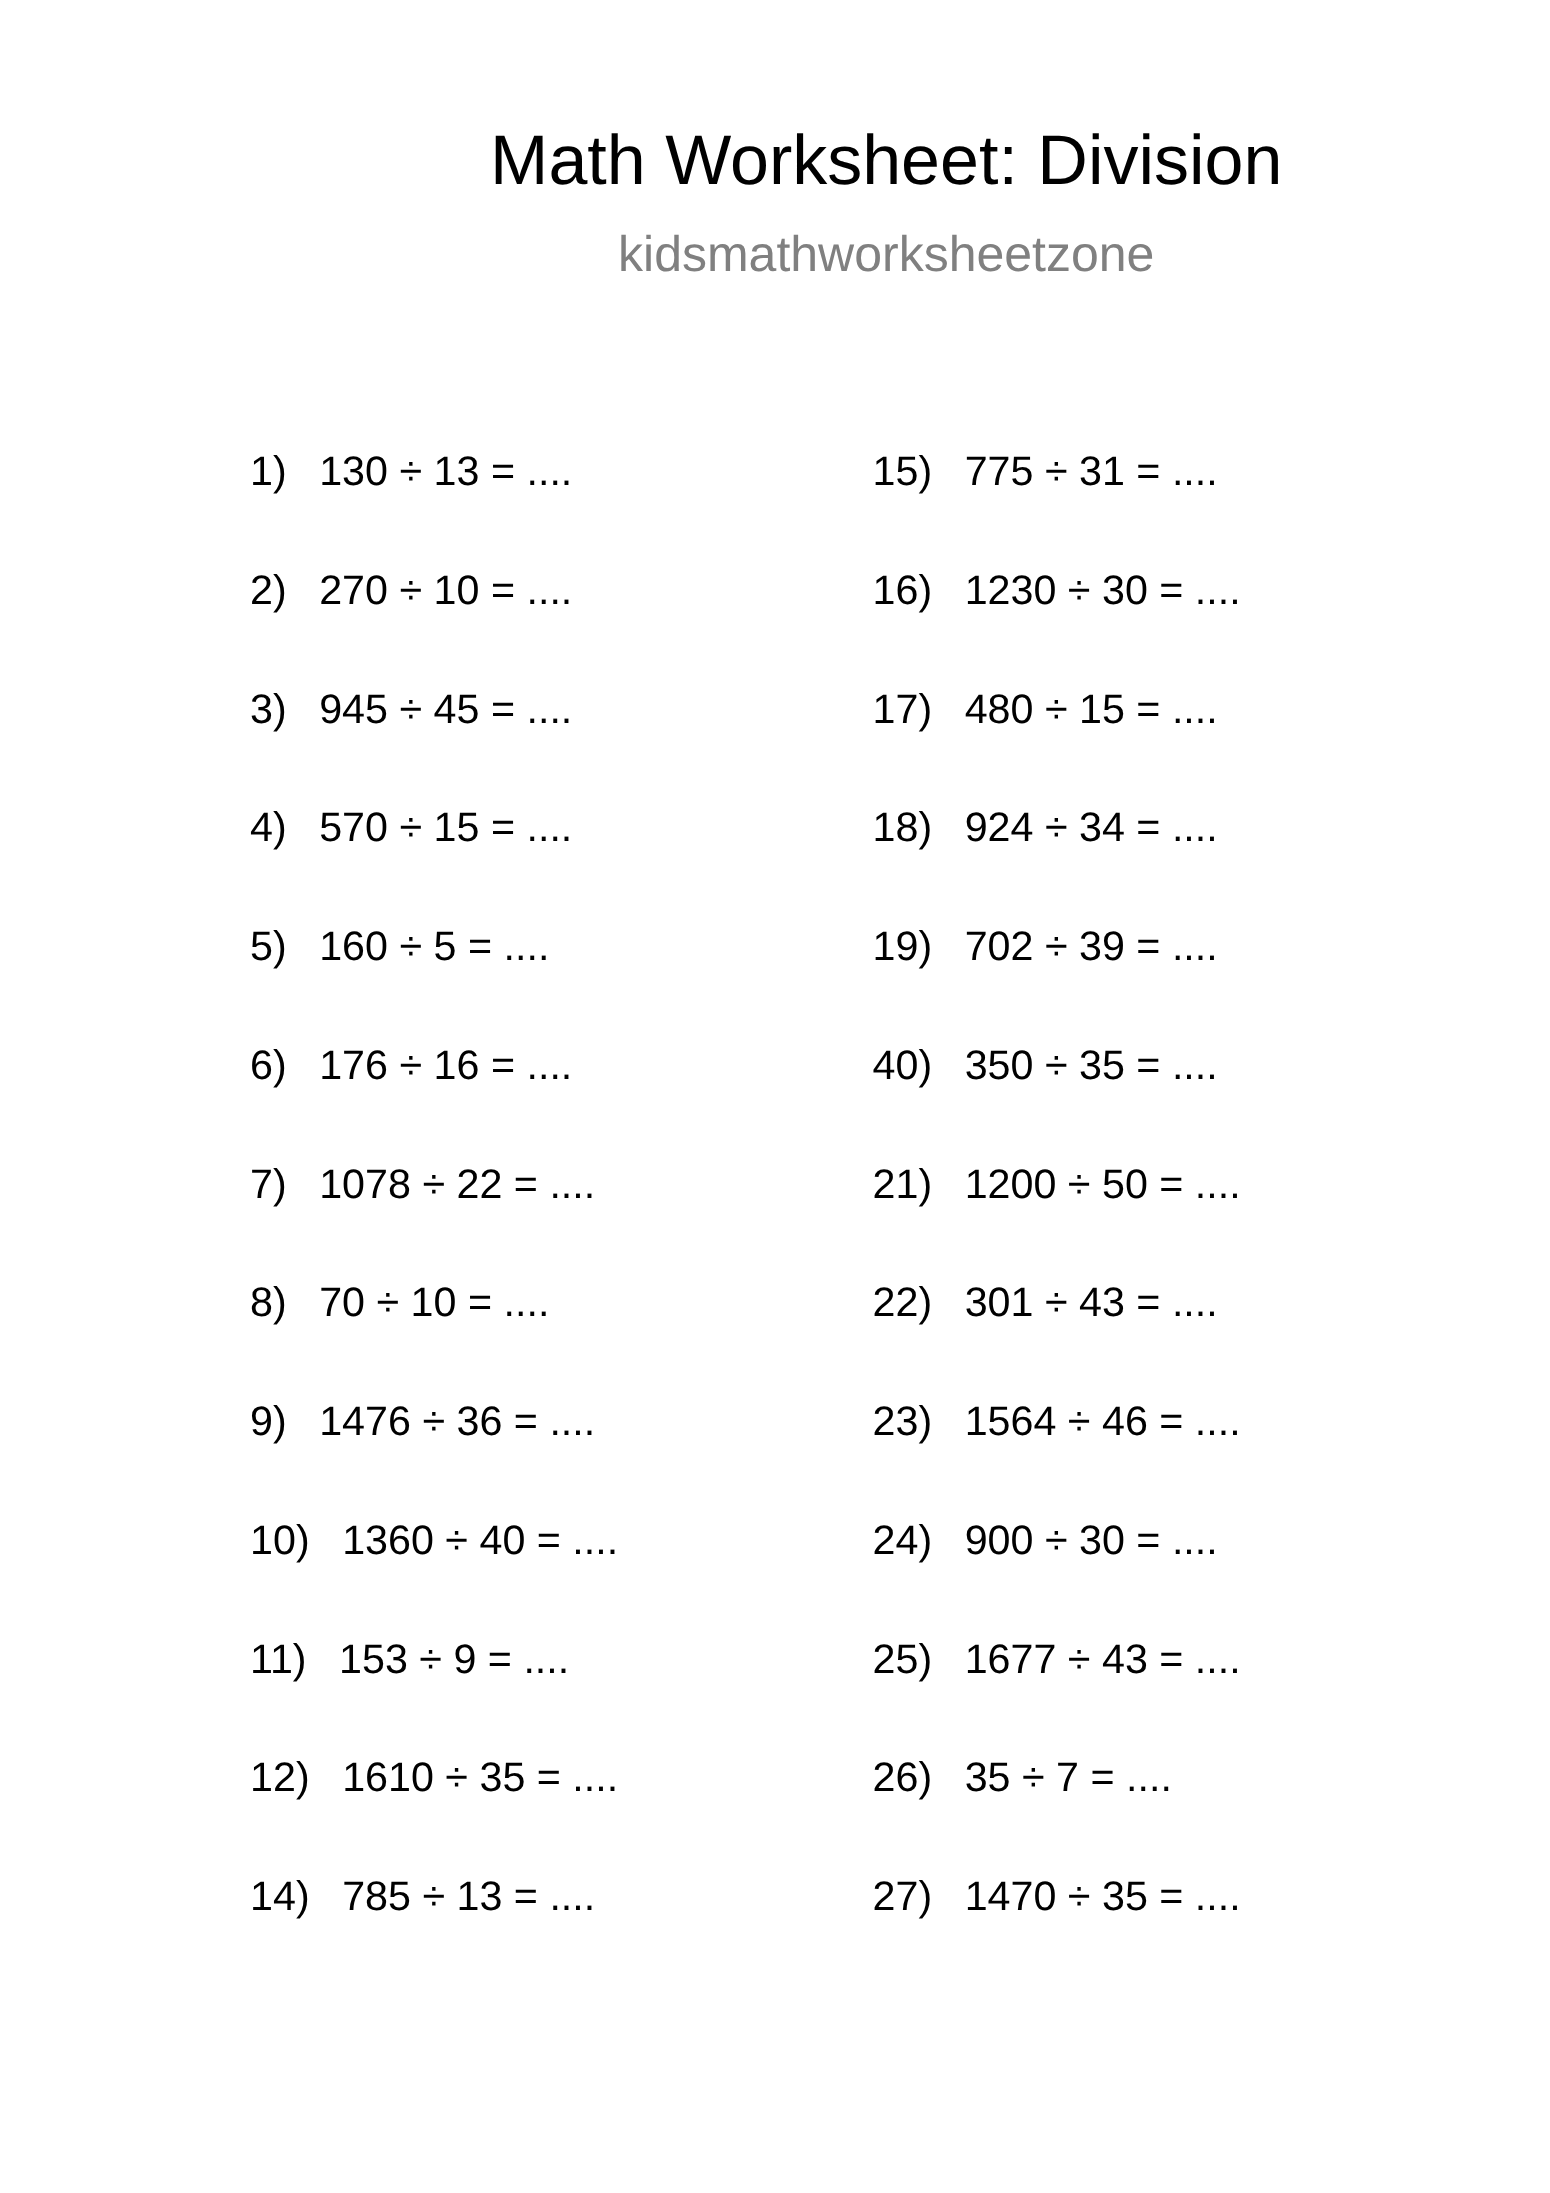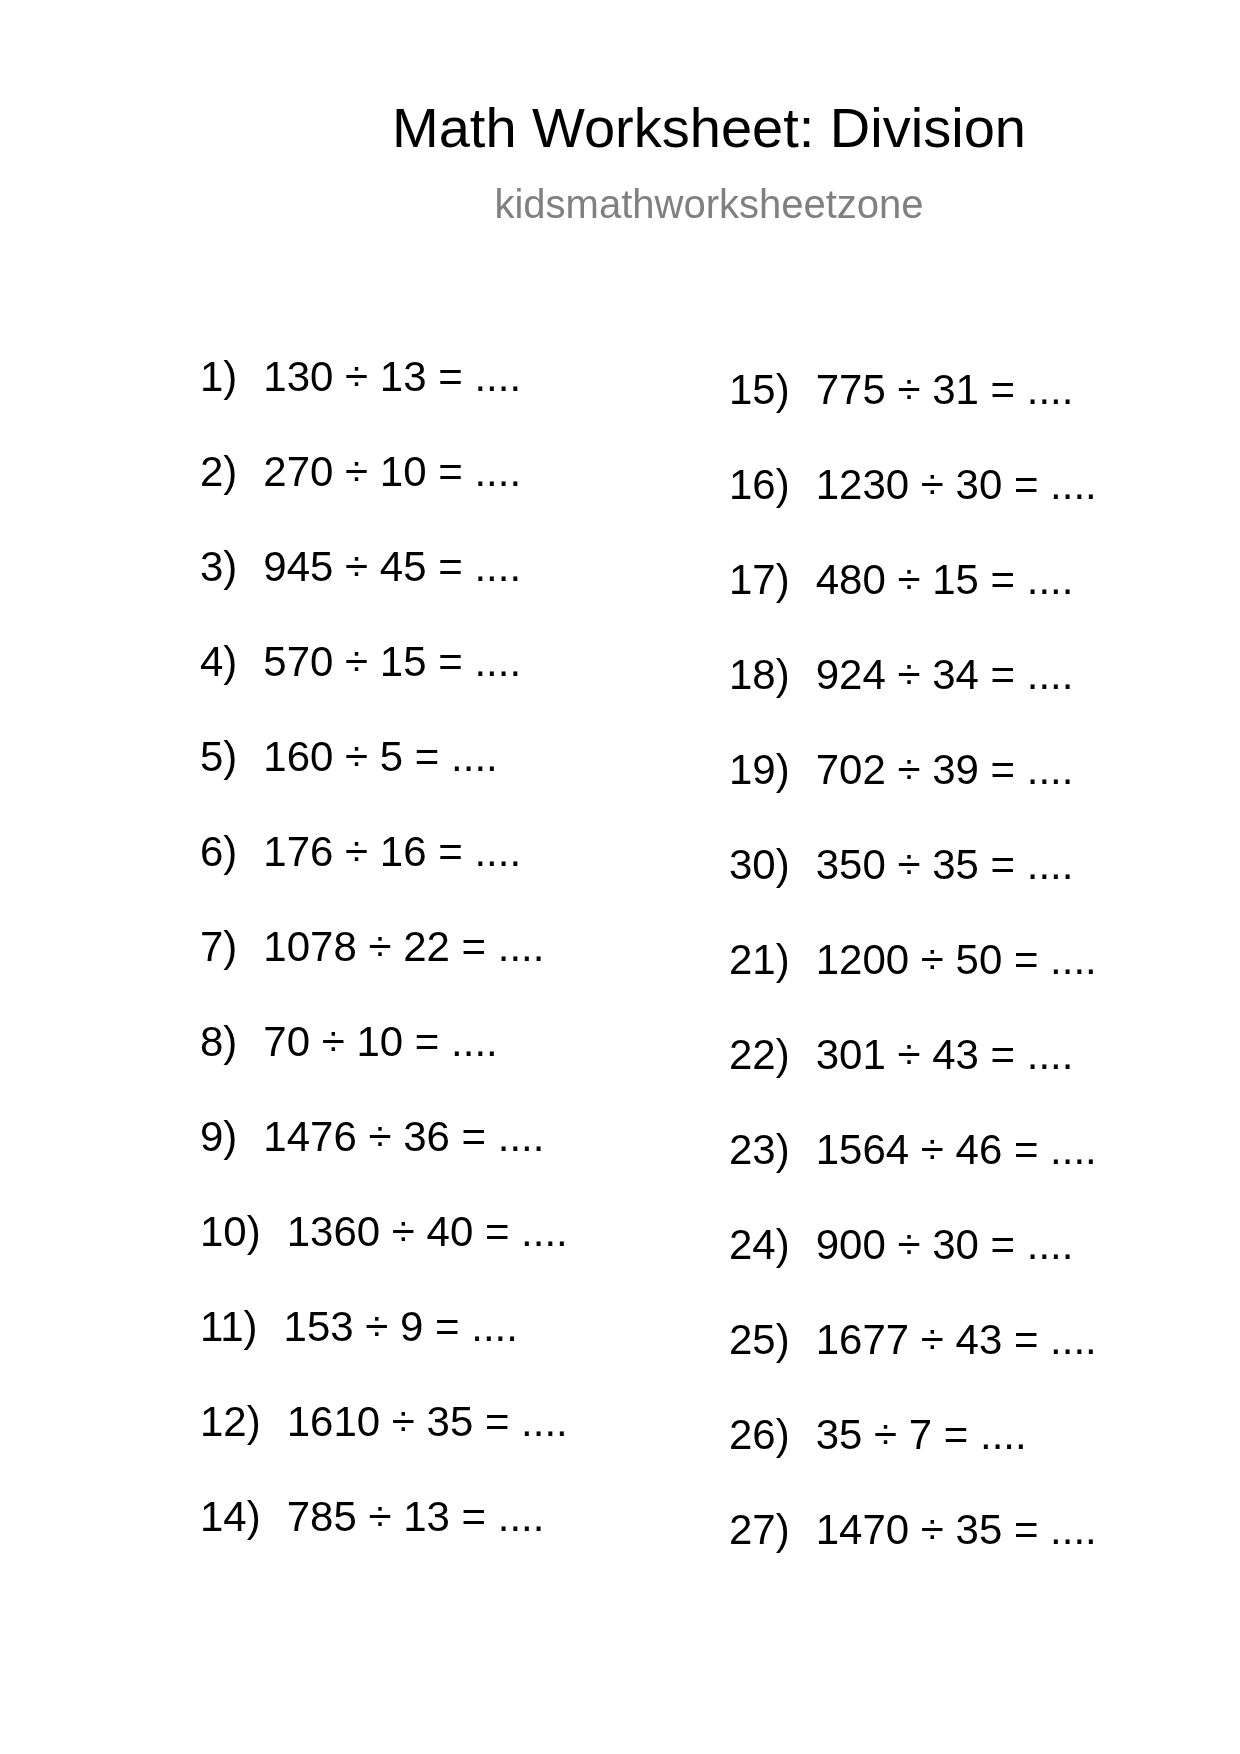--- a/index.html
+++ b/index.html
@@ -34,24 +34,24 @@
       text-align: center;
       font-size: 40px;
       line-height: 46px;
       color: #808080;
     }
     .column {
       position: absolute;
       top: 353px;
     }
     .column.left { left: 200px; }
-    .column.right { left: 729px; margin-top: 13px; }
+    .column.right { left: 698px; }
     .problem {
       height: 95px;
-      font-size: 42px;
+      font-size: 33px;
       line-height: 48px;
       white-space: nowrap;
     }
     .problem .num { }
     .problem .expr { margin-left: 26px; }
   </style>
 </head>
 <body>
 
 <h1 class="title">Math Worksheet: Division</h1>
@@ -72,21 +72,21 @@
   <div class="problem"><span class="num">12)</span><span class="expr">1610 ÷ 35 = ....</span></div>
   <div class="problem"><span class="num">14)</span><span class="expr">785 ÷ 13 = ....</span></div>
 </div>
 
 <div class="column right">
   <div class="problem"><span class="num">15)</span><span class="expr">775 ÷ 31 = ....</span></div>
   <div class="problem"><span class="num">16)</span><span class="expr">1230 ÷ 30 = ....</span></div>
   <div class="problem"><span class="num">17)</span><span class="expr">480 ÷ 15 = ....</span></div>
   <div class="problem"><span class="num">18)</span><span class="expr">924 ÷ 34 = ....</span></div>
   <div class="problem"><span class="num">19)</span><span class="expr">702 ÷ 39 = ....</span></div>
-  <div class="problem"><span class="num">30)</span><span class="expr">350 ÷ 35 = ....</span></div>
+  <div class="problem"><span class="num">40)</span><span class="expr">350 ÷ 35 = ....</span></div>
   <div class="problem"><span class="num">21)</span><span class="expr">1200 ÷ 50 = ....</span></div>
   <div class="problem"><span class="num">22)</span><span class="expr">301 ÷ 43 = ....</span></div>
   <div class="problem"><span class="num">23)</span><span class="expr">1564 ÷ 46 = ....</span></div>
   <div class="problem"><span class="num">24)</span><span class="expr">900 ÷ 30 = ....</span></div>
   <div class="problem"><span class="num">25)</span><span class="expr">1677 ÷ 43 = ....</span></div>
   <div class="problem"><span class="num">26)</span><span class="expr">35 ÷ 7 = ....</span></div>
   <div class="problem"><span class="num">27)</span><span class="expr">1470 ÷ 35 = ....</span></div>
 </div>
 
 </body></html>

